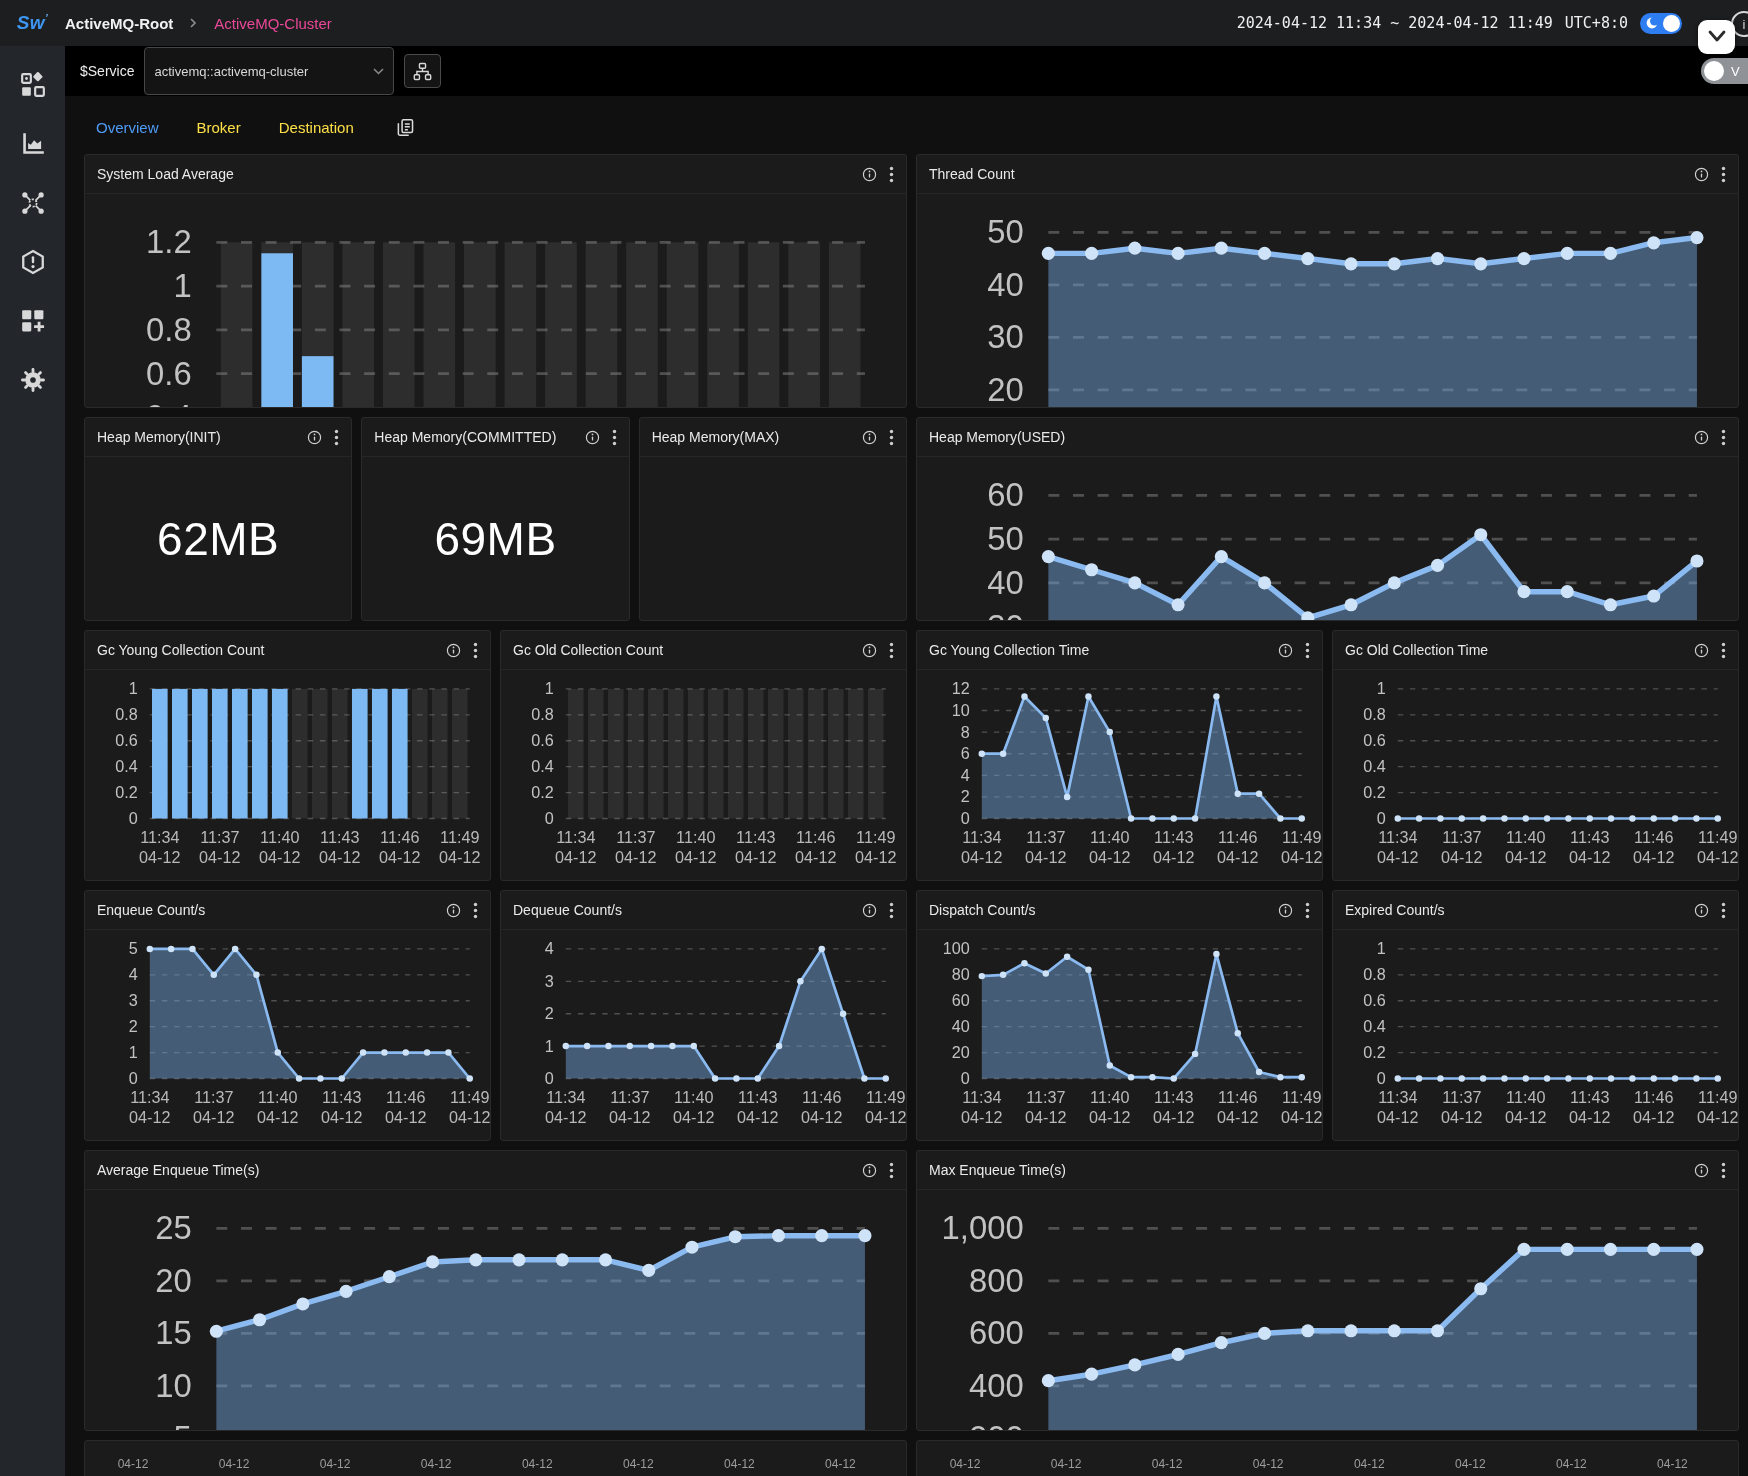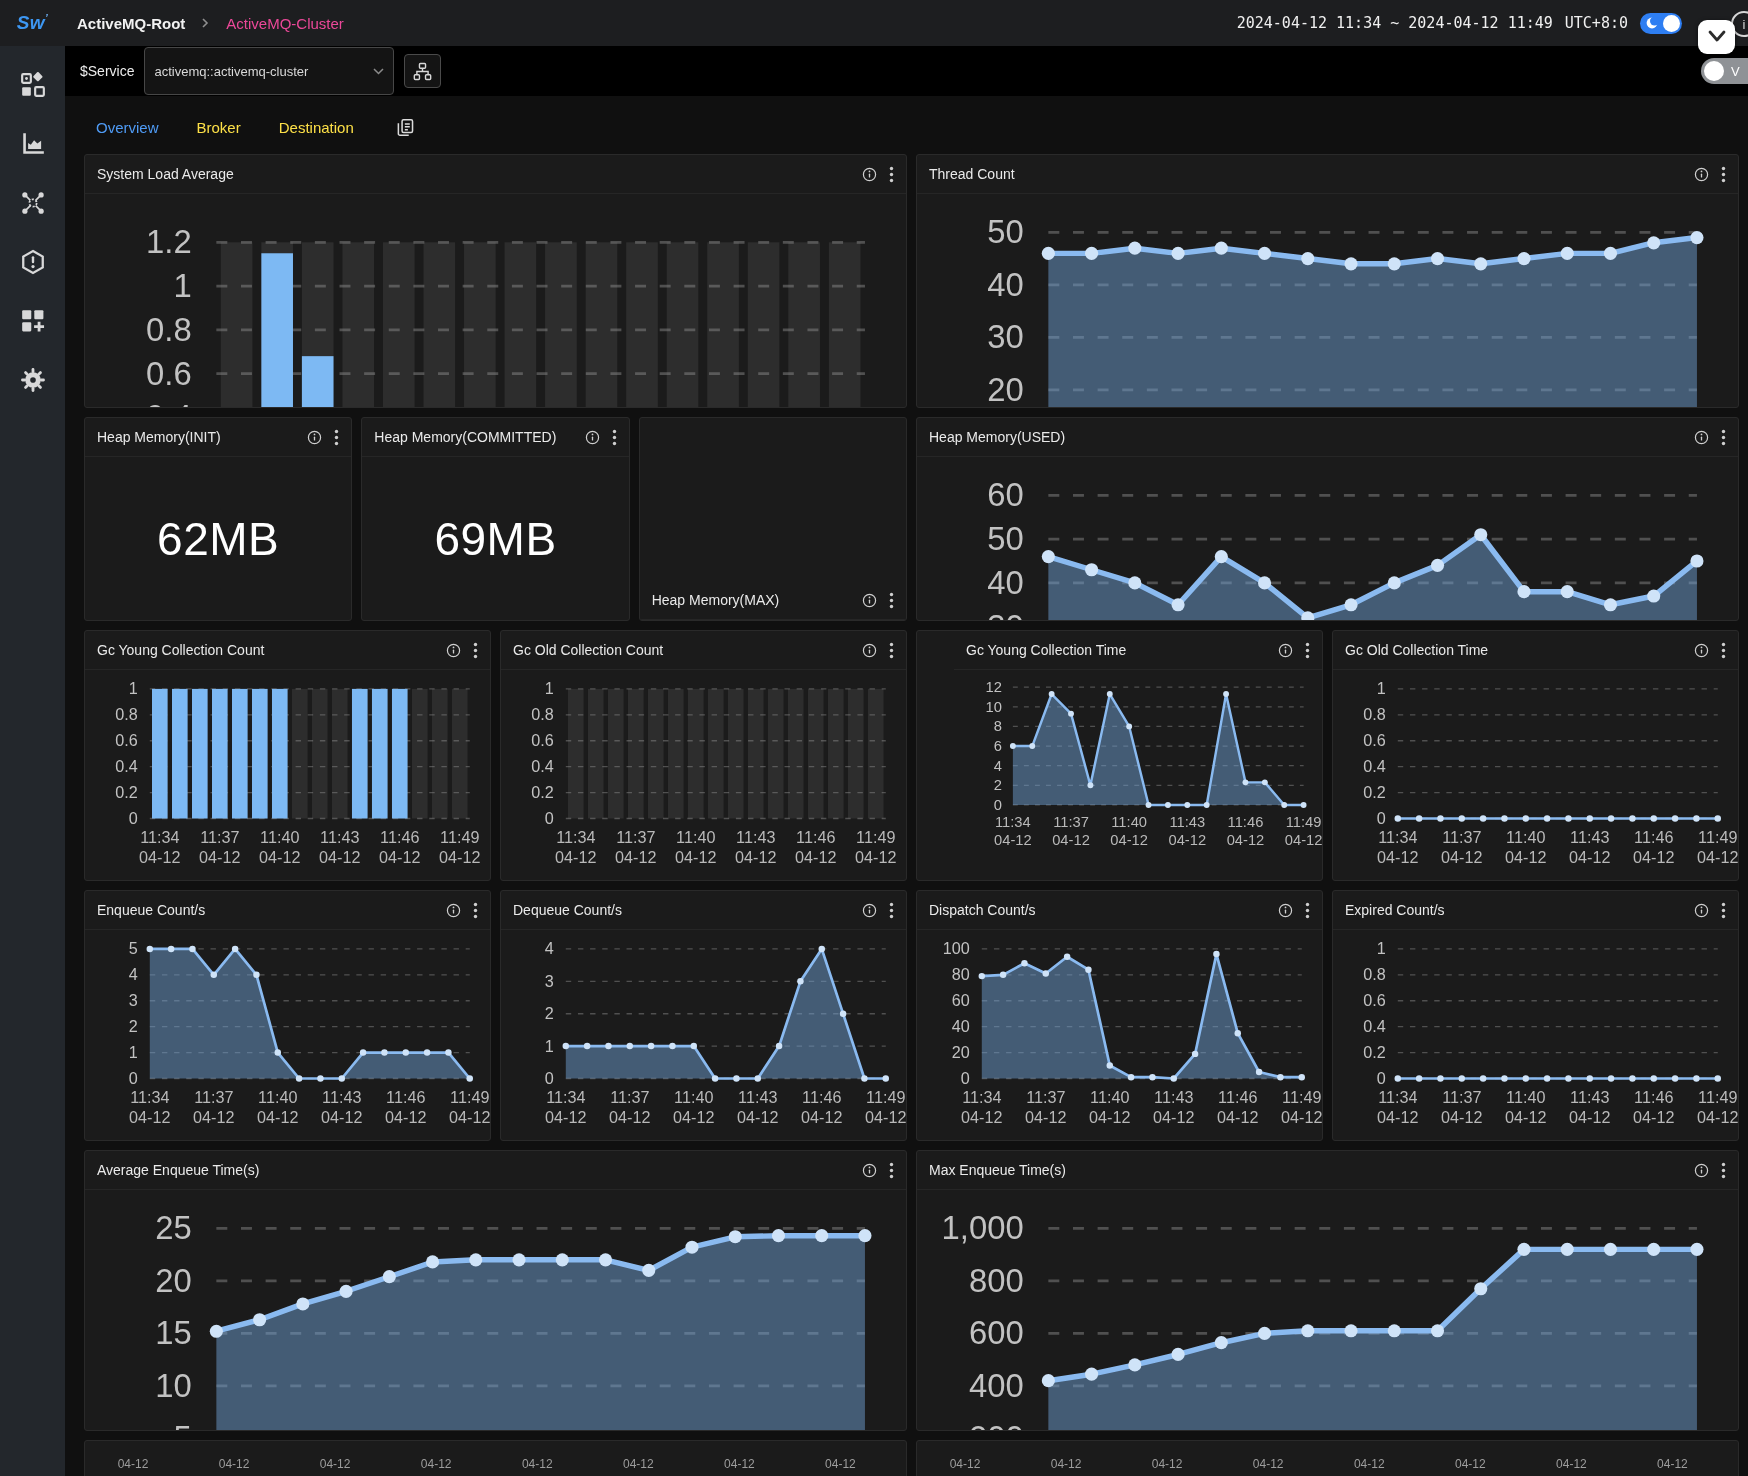--- a/index.html
+++ b/index.html
@@ -8,21 +8,21 @@
     background:#000;font-family:"Liberation Sans",sans-serif;
   }
   
   .topbar{
     position:absolute;top:0;left:0;width:1748px;height:46px;
     background:#1d1e20;display:flex;align-items:center;z-index:20;
   }
   .logo{width:65px;flex:none;text-align:center;font-size:19px;font-weight:700;
     color:#3d97f2;font-style:italic;letter-spacing:.5px;}
   .logo sup{font-size:10px;color:#6db3f8;}
-  .breadcrumb{display:flex;align-items:center;gap:16px;margin-left:12px;}
+  .breadcrumb{display:flex;align-items:center;gap:16px;}
   .crumb-root{color:#f2f2f2;font-size:15px;font-weight:700;cursor:pointer;}
   .crumb-sep{display:flex;align-items:center;}
   .crumb-cur{color:#ec4899;font-size:15px;}
   .topbar-right{margin-left:auto;display:flex;align-items:center;gap:12px;padding-right:66px;}
   .time-range{font-family:"DejaVu Sans Mono",monospace;font-size:15px;color:#f0f0f0;cursor:pointer;}
   .tz{font-family:"DejaVu Sans Mono",monospace;font-size:15px;color:#f0f0f0;}
   .moon-toggle{width:42px;height:21px;border-radius:11px;background:#2e7ef2;position:relative;cursor:pointer;flex:none;}
   .moon-toggle .knob{position:absolute;right:2px;top:2px;width:17px;height:17px;border-radius:50%;background:#fff;}
   .corner-info{position:absolute;top:11px;right:-9px;width:22px;height:22px;border-radius:50%;
     border:2px solid #d7d7d7;color:#d7d7d7;font-size:13px;display:flex;align-items:center;justify-content:center;z-index:25;}
@@ -373,21 +373,21 @@
           <circle cx="2.5" cy="2.5" r="1.7" fill="#cfcfcf"></circle>
                 <circle cx="2.5" cy="8.5" r="1.7" fill="#cfcfcf"></circle>
                 <circle cx="2.5" cy="14.5" r="1.7" fill="#cfcfcf"></circle>
         </svg>
       </span>
     </div>
     <div class="panel-body">
             <div class="big-value">69MB</div>
           </div>
   </div>
-        <div class="panel" style="grid-column: span 2; justify-content: flex-end;">
+        <div class="panel" style="grid-column: span 2;">
     <div class="panel-head">
       <span class="panel-title">Heap Memory(MAX)</span>
       <span class="head-ic">
         <svg width="15" height="15" viewBox="0 0 16 16">
           <circle cx="8" cy="8" r="6.5" stroke="#cfcfcf" stroke-width="1.3" fill="none"></circle>
           <rect x="7.3" y="6.9" width="1.4" height="4.4" rx="0.7" fill="#cfcfcf"></rect>
           <circle cx="8" cy="4.7" r="0.95" fill="#cfcfcf"></circle>
         </svg>
       </span>
       <span class="head-ic">
@@ -599,21 +599,21 @@
               <text x="144.28125" y="143" text-anchor="middle" fill="#b9b9b9" font-size="12px" font-family="&quot;Liberation Sans&quot;,sans-serif">04-12</text>
               <text x="188.71875" y="128" text-anchor="middle" fill="#b9b9b9" font-size="12px" font-family="&quot;Liberation Sans&quot;,sans-serif">11:43</text>
               <text x="188.71875" y="143" text-anchor="middle" fill="#b9b9b9" font-size="12px" font-family="&quot;Liberation Sans&quot;,sans-serif">04-12</text>
               <text x="233.15625" y="128" text-anchor="middle" fill="#b9b9b9" font-size="12px" font-family="&quot;Liberation Sans&quot;,sans-serif">11:46</text>
               <text x="233.15625" y="143" text-anchor="middle" fill="#b9b9b9" font-size="12px" font-family="&quot;Liberation Sans&quot;,sans-serif">04-12</text>
               <text x="277.59375" y="128" text-anchor="middle" fill="#b9b9b9" font-size="12px" font-family="&quot;Liberation Sans&quot;,sans-serif">11:49</text>
               <text x="277.59375" y="143" text-anchor="middle" fill="#b9b9b9" font-size="12px" font-family="&quot;Liberation Sans&quot;,sans-serif">04-12</text>
             </svg>
           </div>
   </div>
-        <div class="panel" style="grid-column: span 3; padding-left: 37px;">
+        <div class="panel" style="grid-column: span 3;">
     <div class="panel-head">
       <span class="panel-title">Gc Young Collection Time</span>
       <span class="head-ic">
         <svg width="15" height="15" viewBox="0 0 16 16">
           <circle cx="8" cy="8" r="6.5" stroke="#cfcfcf" stroke-width="1.3" fill="none"></circle>
           <rect x="7.3" y="6.9" width="1.4" height="4.4" rx="0.7" fill="#cfcfcf"></rect>
           <circle cx="8" cy="4.7" r="0.95" fill="#cfcfcf"></circle>
         </svg>
       </span>
       <span class="head-ic">

